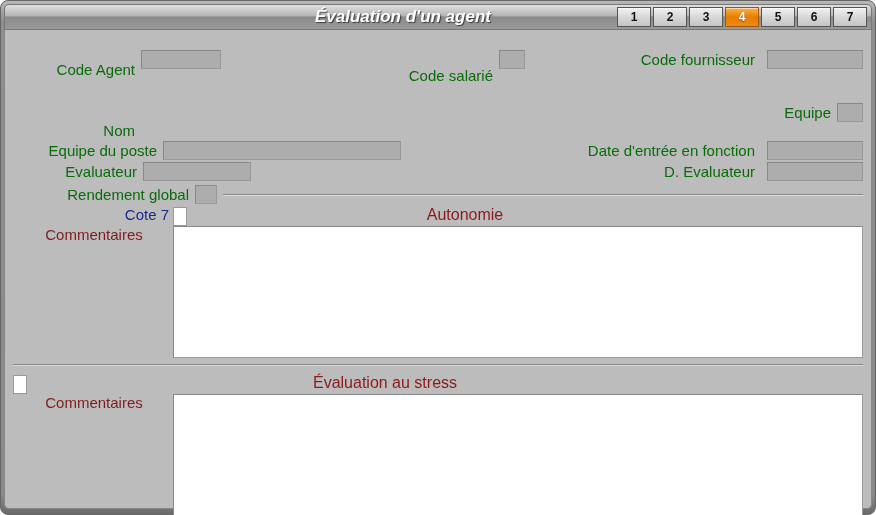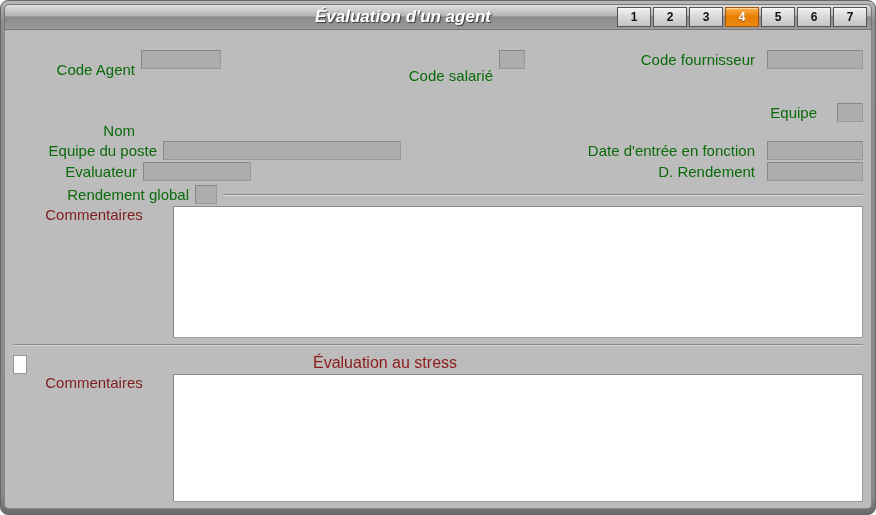--- a/index.html
+++ b/index.html
@@ -92,21 +92,21 @@
   .row1 .lbl1 { width: 128px; margin-top: 20px; }
   .row1 .inp1 { width: 80px; }
   .row1 .gap1 { flex: 0 0 168px; }
   .row1 .lbl2 { width: 110px; text-align:right;margin-top:32px;}
   .row1 .inp2 { width: 26px; }
   .row1 .gap2 { flex: 0 0 20px; }
   .row1 .lbl3 { }
   .row1 .inp3 { width: 96px; margin-left:6px;}
   .row2 .lbl1 { width: 128px; margin-top: 36px; }
   .row2 .gap { flex: 1; }
-  .row2 .lbl2 { padding-right:20px;text-align:right;}
+  .row2 .lbl2 { padding-right:6px;text-align:right;}
   .row2 .inp2 { width: 26px; }
   .row3 .lbl1 { width: 150px; }
   .row3 .inp1 { width: 238px; }
   .row3 .gap { flex:1; }
   .row3 .lbl2 { }
   .row3 .inp2 { width: 96px; margin-left:6px;}
   .row4 .lbl1 { width: 130px; }
   .row4 .inp1 { width: 108px; }
   .row4 .gap { flex:1;}
   .row4 .lbl2 { }
@@ -231,33 +231,40 @@
       <span class="inp inp1"></span>
       <span class="gap"></span>
       <span class="lbl lbl2">Date d'entrée en fonction</span>
       <span class="inp inp2"></span>
     </div>
 
     <div class="form-row row4">
       <span class="lbl lbl1">Evaluateur</span>
       <span class="inp inp1"></span>
       <span class="gap"></span>
-      <span class="lbl lbl2">D. Rendement</span>
+      <span class="lbl lbl2">D. Evaluateur</span>
       <span class="inp inp2"></span>
     </div>
 
     <div class="form-row row5">
       <span class="lbl lbl1">Rendement global</span>
       <span class="inp inp1"></span>
       <span class="rule"></span>
     </div>
 
     <div class="sections">
 
       <div class="section">
+        <div class="sec-head">
+          <div class="cote-col">
+            <span class="cote-lbl">Cote 7</span>
+          </div>
+          <span class="cote-inp"></span>
+          <span class="sec-title">Autonomie</span>
+        </div>
         <div class="sec-body">
           <div class="side-col">
             <span class="comm-lbl">Commentaires</span>
           </div>
           <div class="textarea"></div>
         </div>
       </div>
 
       <div class="rule2"></div>
 

